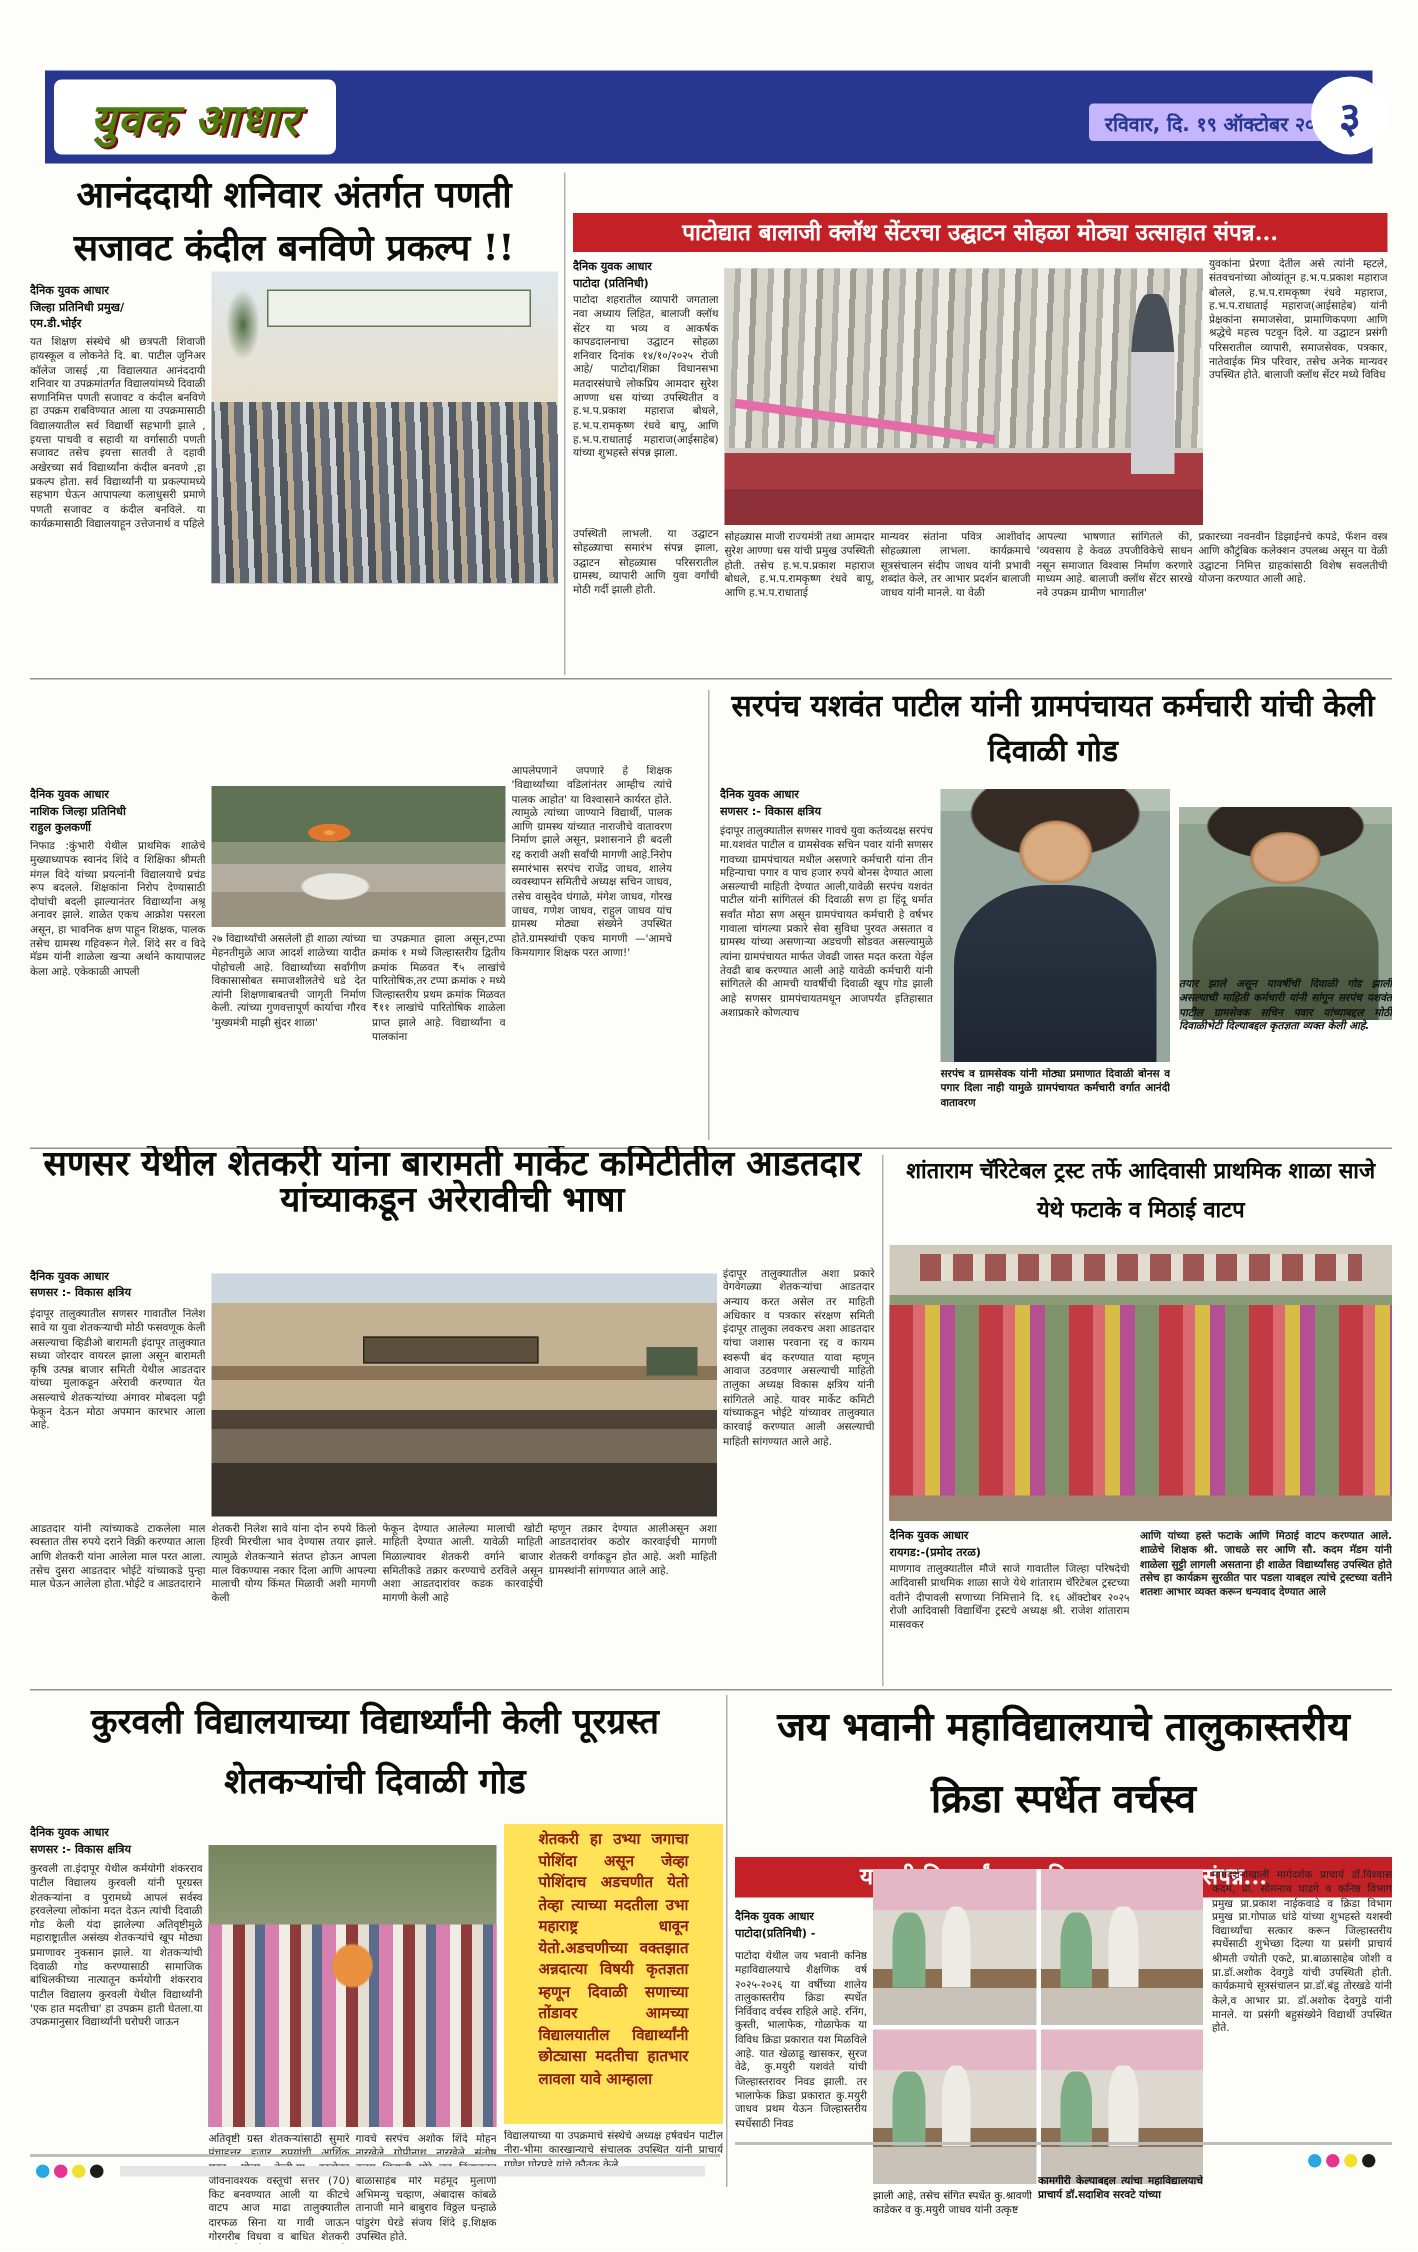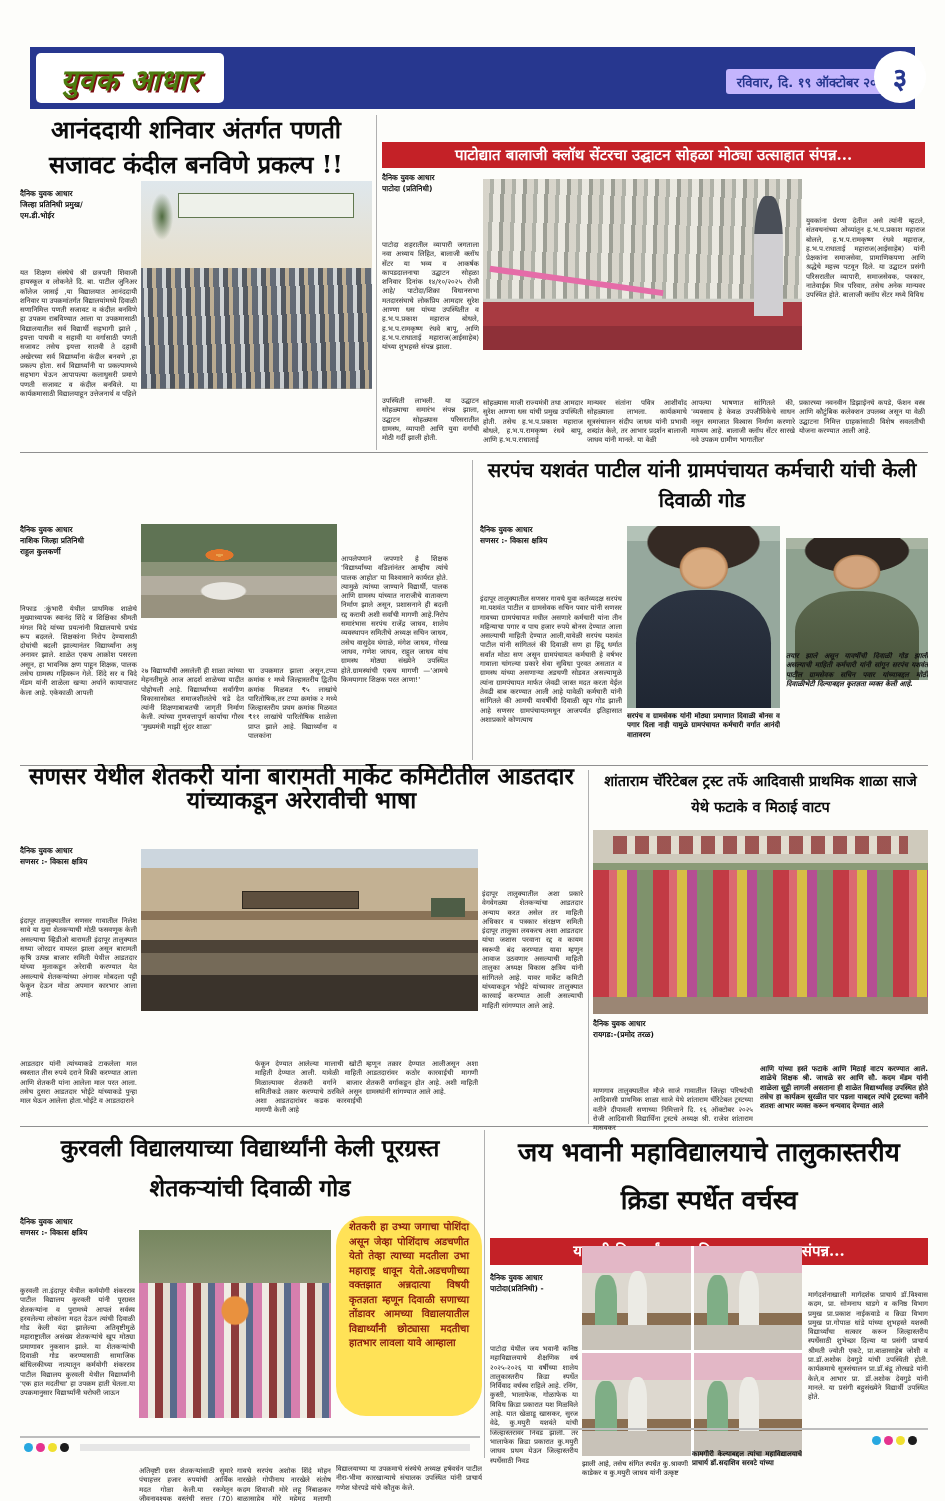--- a/index.html
+++ b/index.html
@@ -15,24 +15,24 @@
   #date-pill{position:absolute;left:726px;top:69px;width:175px;height:25px;background:#c4b5fd;border-radius:3px;
       display:flex;align-items:center;justify-content:center;font-size:13px;font-weight:700;color:#27378f;}
   #page-circle{position:absolute;left:874px;top:51px;width:52px;height:52px;background:#fff;border-radius:50%;
       display:flex;align-items:center;justify-content:center;font-size:28px;font-weight:800;color:#27378f;}
   
   .h{position:absolute;font-weight:800;text-align:center;color:#0c0c0c;
      font-family:"DejaVu Serif",serif;overflow:hidden;}
   .rb{position:absolute;background:#c42127;color:#fff;font-weight:700;text-align:center;
       font-family:"DejaVu Serif",serif;overflow:hidden;}
   .by{position:absolute;font-size:7.5px;line-height:11px;font-weight:700;color:#111;overflow:hidden;}
-  .bd{position:absolute;font-size:7px;line-height:9.3px;text-align:justify;color:#222;overflow:hidden;margin-top:45px;}
+  .bd{position:absolute;font-size:7px;line-height:9.3px;text-align:justify;color:#222;overflow:hidden;}
   .cap{position:absolute;font-size:7px;line-height:9.3px;font-weight:700;text-align:justify;color:#111;overflow:hidden;}
   .hl{position:absolute;background:#ffe257;color:#8a1c10;font-size:10px;line-height:14.5px;font-weight:700;
-      text-align:justify;padding:4px 13px;box-sizing:border-box;overflow:hidden;border-radius:30px;}
+      text-align:justify;padding:4px 23px;box-sizing:border-box;overflow:hidden;}
   .vr{position:absolute;width:1px;background:#b0b0b0;}
   .hrule{position:absolute;height:1px;background:#8f8f8f;}
   .thinline{position:absolute;height:2px;background:#bdbdbd;}
   
   .photo{position:absolute;overflow:hidden;background:#cfc8b8;}
   .p1{background:
       repeating-linear-gradient(88deg, rgba(78,88,104,.85) 0 6px, rgba(205,211,216,.85) 6px 10px,
         rgba(60,68,80,.85) 10px 15px, rgba(185,169,142,.85) 15px 19px),
       linear-gradient(180deg,#dfe7ec 0%,#e8dfca 45%,#a9a296 100%);
       background-size:100% 58%,100% 100%;background-position:0 100%,0 0;background-repeat:no-repeat;}
@@ -160,20 +160,21 @@
 
   <div class="h" style="left:20px;top:764px;width:563px;height:78px;font-size:23px;line-height:24px;">सणसर येथील शेतकरी यांना बारामती मार्केट कमिटीतील आडतदार यांच्याकडून अरेरावीची भाषा</div>
   <div class="by" style="left:20px;top:845px;width:117px;">
     <div>दैनिक युवक आधार</div>
     <div>सणसर :- विकास क्षत्रिय</div>
   </div>
   <div class="bd" style="left:20px;top:872px;width:117px;height:140px;">इंदापूर तालुक्यातील सणसर गावातील निलेश सावे या युवा शेतकऱ्याची मोठी फसवणूक केली असल्याचा व्हिडीओ बारामती इंदापूर तालुक्यात सध्या जोरदार वायरल झाला असून बारामती कृषि उत्पन्न बाजार समिती येथील आडतदार यांच्या मुलाकडून अरेरावी करण्यात येत असल्याचे शेतकऱ्यांच्या अंगावर मोबदला पट्टी फेकून देऊन मोठा अपमान कारभार आला आहे.</div>
   <div class="photo p5" style="left:141px;top:849px;width:337px;height:162px;"></div>
   <div class="bd" style="left:482px;top:845px;width:101px;height:278px;">इंदापूर तालुक्यातील अशा प्रकारे वेगवेगळ्या शेतकऱ्यांचा आडतदार अन्याय करत असेल तर माहिती अधिकार व पत्रकार संरक्षण समिती इंदापूर तालुका लवकरच अशा आडतदार यांचा जशास परवाना रद्द व कायम स्वरूपी बंद करण्यात यावा म्हणून आवाज उठवणार असल्याची माहिती तालुका अध्यक्ष विकास क्षत्रिय यांनी सांगितले आहे. यावर मार्केट कमिटी यांच्याकडून भोईटे यांच्यावर तालुक्यात कारवाई करण्यात आली असल्याची माहिती सांगण्यात आले आहे.</div>
   <div class="bd" style="left:20px;top:1015px;width:117px;height:108px;">आडतदार यांनी त्यांच्याकडे टाकलेला माल स्वस्तात तीस रुपये दराने विक्री करण्यात आला आणि शेतकरी यांना आलेला माल परत आला. तसेच दुसरा आडतदार भोईटे यांच्याकडे पुन्हा माल घेऊन आलेला होता.भोईटे व आडतदाराने</div>
+  <div class="bd" style="left:141px;top:1015px;width:110px;height:108px;">शेतकरी निलेश सावे यांना दोन रुपये किलो हिरवी मिरचीला भाव देण्यास तयार झाले. त्यामुळे शेतकऱ्याने संतप्त होऊन आपला माल विकण्यास नकार दिला आणि आपल्या मालाची योग्य किंमत मिळावी अशी मागणी केली</div>
   <div class="bd" style="left:255px;top:1015px;width:107px;height:108px;">फेकून देण्यात आलेल्या मालाची खोटी माहिती देण्यात आली. यावेळी माहिती मिळाल्यावर शेतकरी वर्गाने बाजार समितीकडे तक्रार करण्याचे ठरविले असून अशा आडतदारांवर कडक कारवाईची मागणी केली आहे</div>
   <div class="bd" style="left:366px;top:1015px;width:112px;height:108px;">म्हणून तक्रार देण्यात आलीअसून अशा आडतदारांवर कठोर कारवाईची मागणी शेतकरी वर्गाकडून होत आहे. अशी माहिती ग्रामस्थांनी सांगण्यात आले आहे.</div>
 
   <div class="h" style="left:593px;top:768px;width:335px;height:54px;font-size:14.5px;line-height:26px;">शांताराम चॅरिटेबल ट्रस्ट तर्फे आदिवासी प्राथमिक शाळा साजे येथे फटाके व मिठाई वाटप</div>
   <div class="photo p6" style="left:593px;top:830px;width:335px;height:184px;"></div>
   <div class="by" style="left:593px;top:1018px;width:160px;">
     <div>दैनिक युवक आधार</div>
     <div>रायगड:-(प्रमोद तरळ)</div>
   </div>
   <div class="bd" style="left:593px;top:1042px;width:160px;height:82px;">माणगाव तालुक्यातील मौजे साजे गावातील जिल्हा परिषदेची आदिवासी प्राथमिक शाळा साजे येथे शांताराम चॅरिटेबल ट्रस्टच्या वतीने दीपावली सणाच्या निमित्ताने दि. १६ ऑक्टोबर २०२५ रोजी आदिवासी विद्यार्थिंना ट्रस्टचे अध्यक्ष श्री. राजेश शांताराम मासवकर</div>

